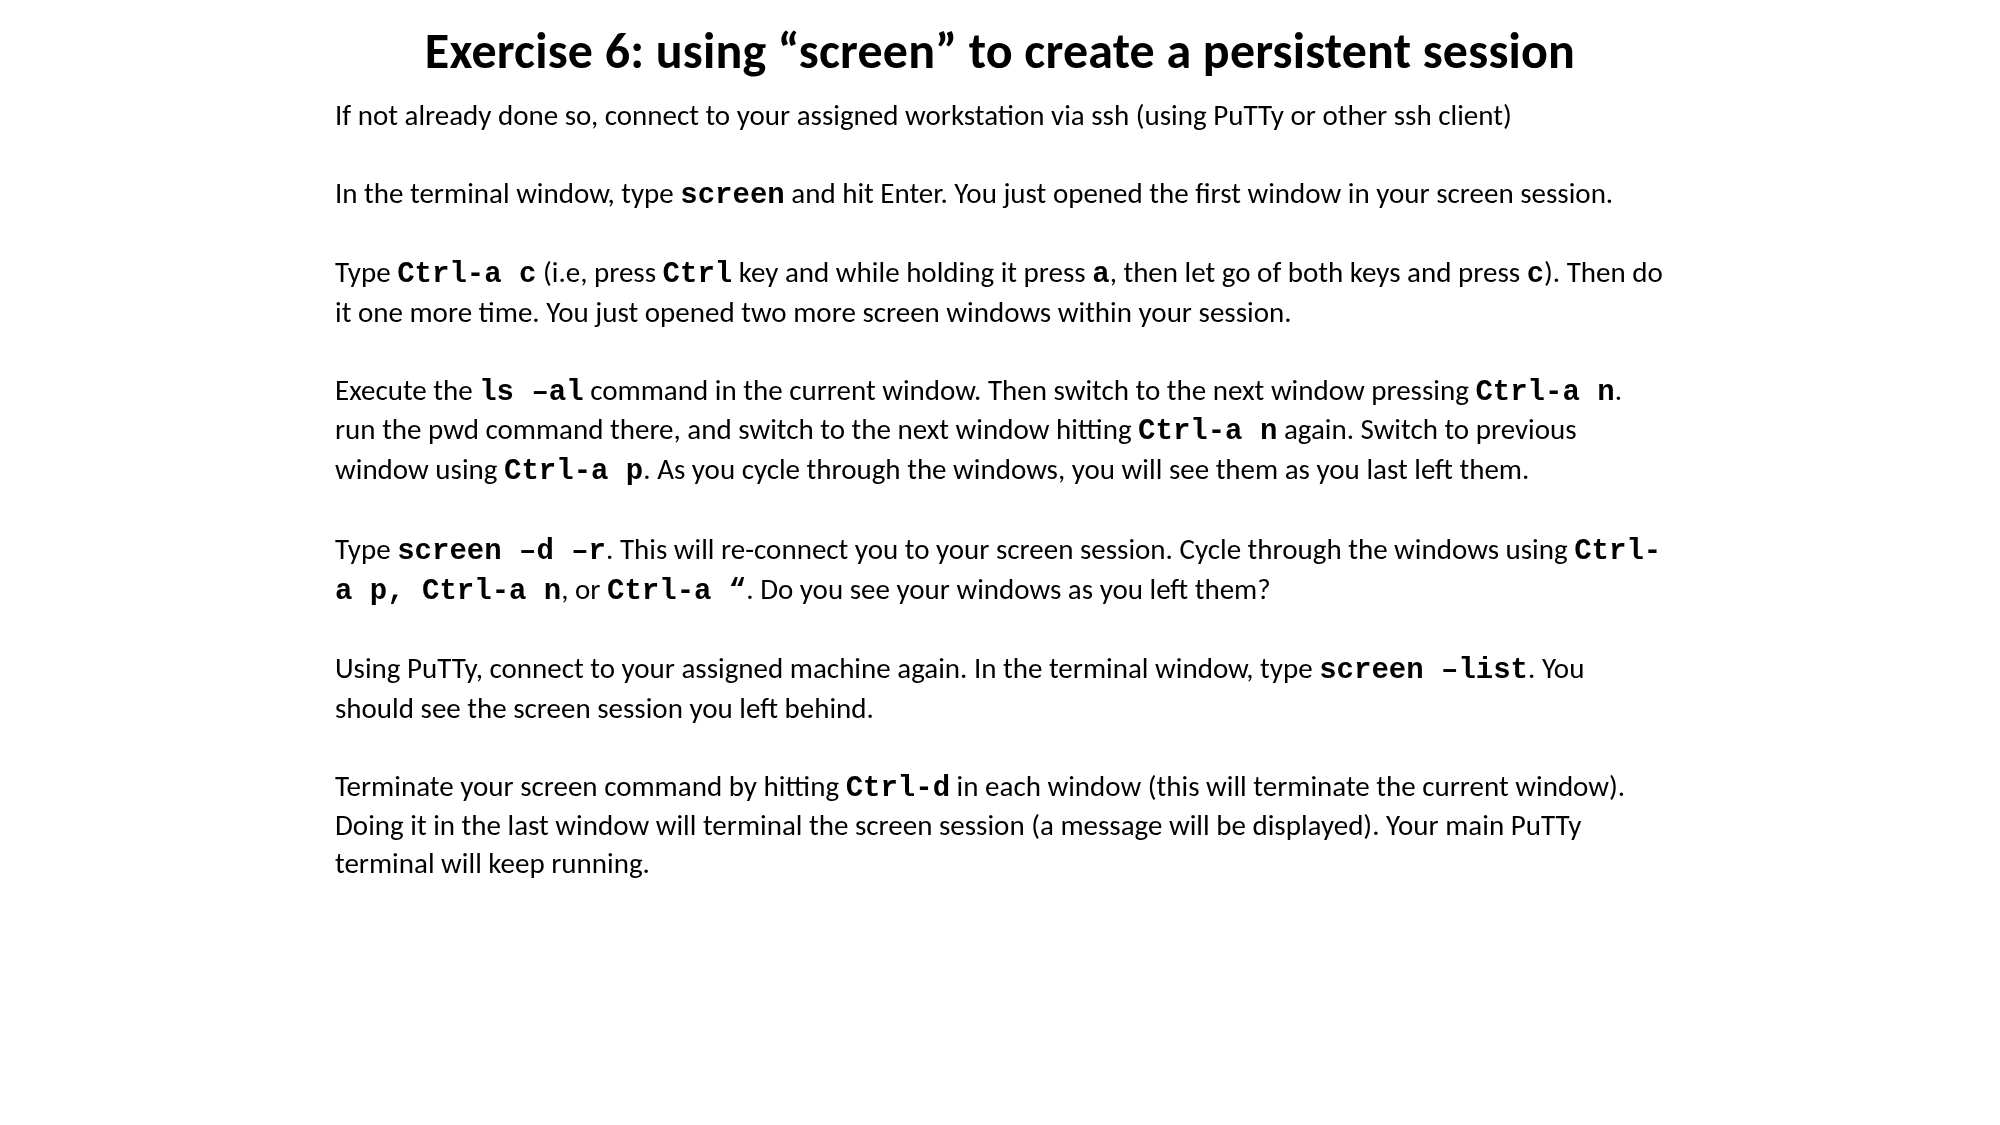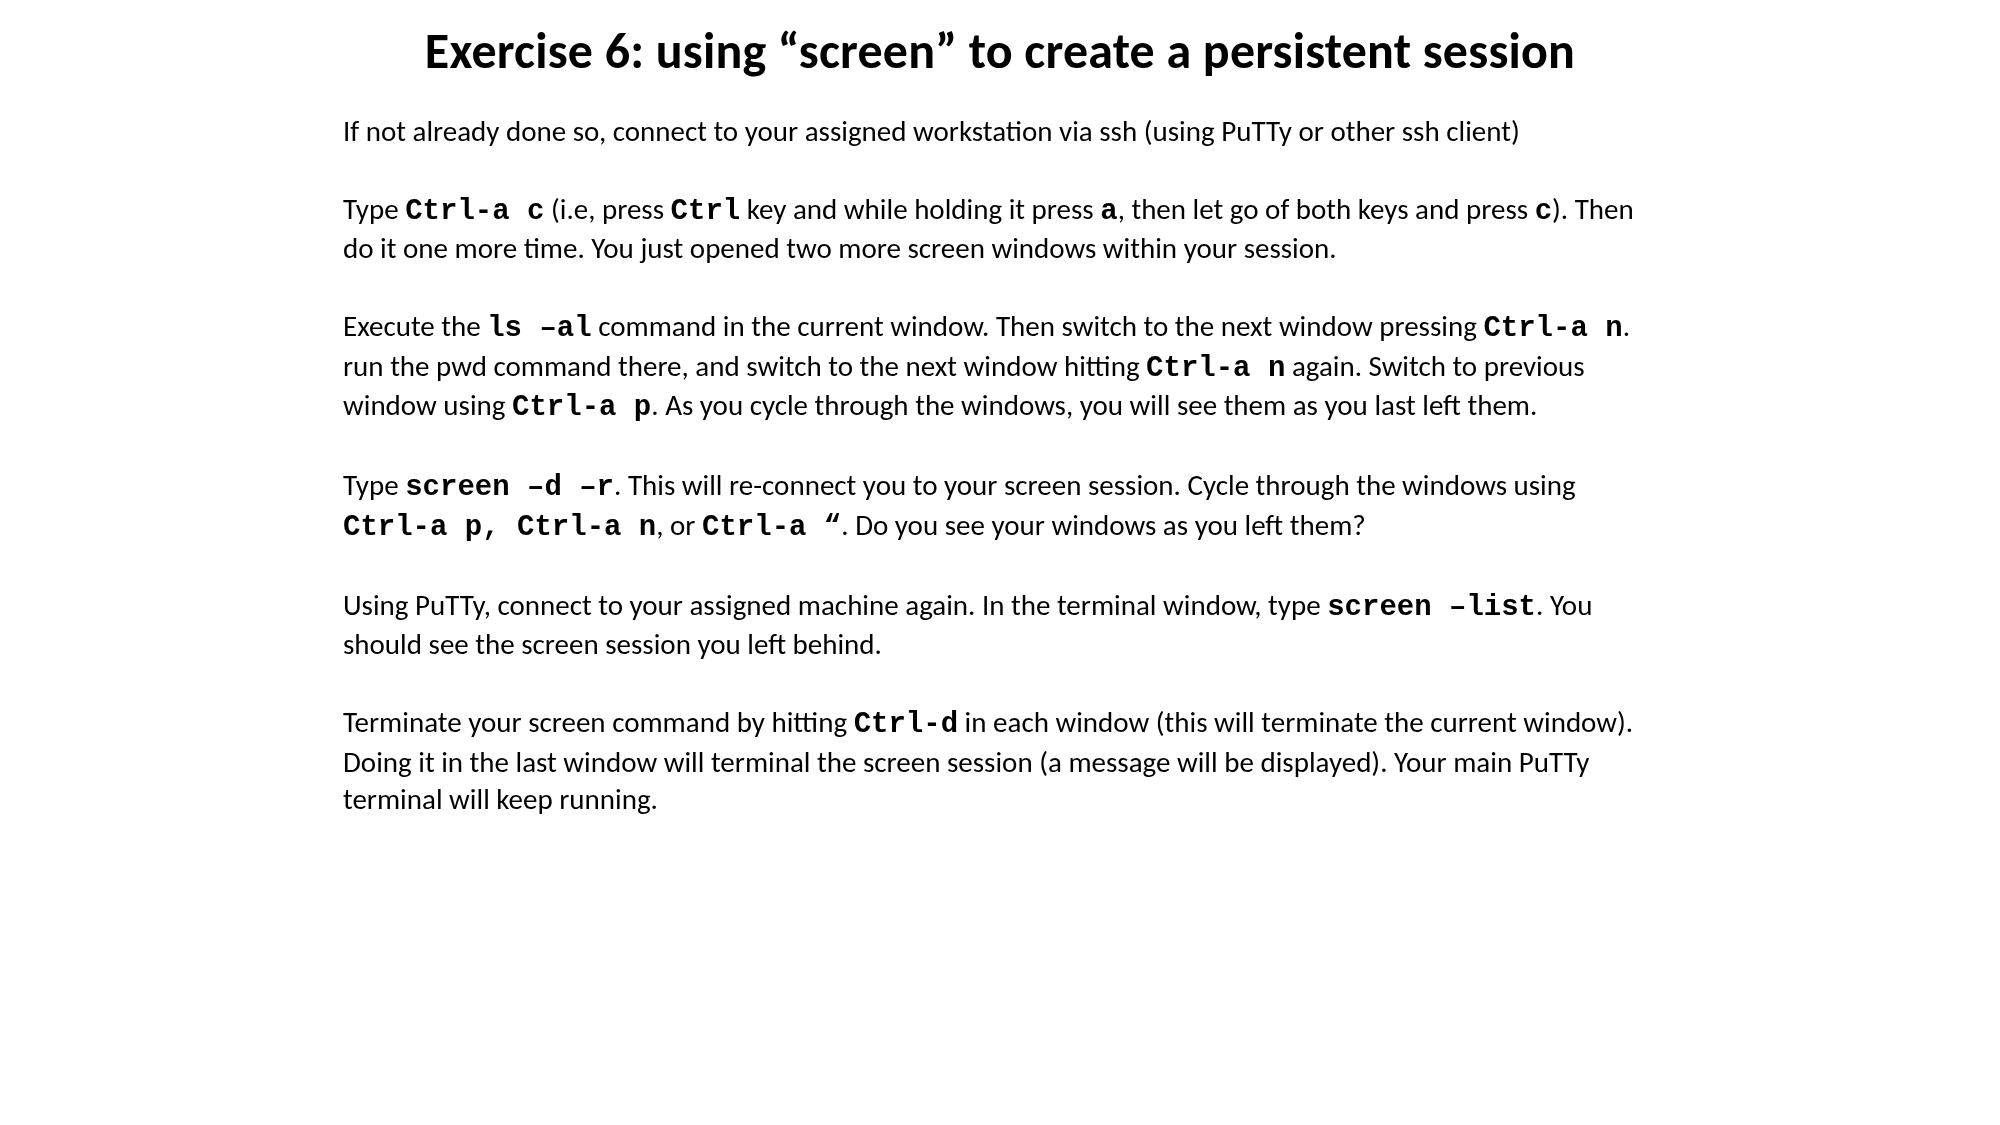--- a/index.html
+++ b/index.html
@@ -13,47 +13,50 @@
   }
   .page {
     box-sizing: border-box;
     width: 2000px;
     padding: 20px 335px 0 335px;
   }
   h1.title {
     text-align: center;
     font-weight: 700;
     font-size: 50px;
-    margin: 0 0 32px 0;
+    margin: 0 0 16px 0;
     letter-spacing: 0.2px;
   }
   p.para {
     font-size: 29px;
     line-height: 1.30;
-    margin: 0 0 40px 8px;
+    margin: 0 0 40px 0;
     font-weight: 400;
   }
   .mono {
     font-family: "Courier New", Courier, monospace;
     font-weight: 700;
   }
   .underline {
   }
 </style>
 </head>
 <body>
 
 <div class="page">
 
   <h1 class="title">Exercise 6: using “screen” to create a persistent session</h1>
 
   <p class="para">
     <span>If not already done so, connect to your assigned workstation via ssh (using PuTTy or other ssh client)</span>
   </p>
 
+  <p class="para">
+    <span>In the terminal window, type </span><span class="mono">screen</span><span> and hit Enter. You just opened the first window in your screen session.</span>
+  </p>
 
   <p class="para">
     <span>Type </span><span class="mono">Ctrl-a c</span><span> (i.e, press </span><span class="mono">Ctrl</span><span> key and while holding it press </span><span class="mono">a</span><span>, then let go of both keys and press </span><span class="mono">c</span><span>). Then do it one more time. You just opened </span><span class="underline">two more </span><span>screen windows within your session.</span>
   </p>
 
   <p class="para">
     <span>Execute the </span><span class="mono">ls –al</span><span> command in the current window. Then switch to the next window pressing </span><span class="mono">Ctrl-a n</span><span>. run  the pwd command there, and switch to the next window hitting </span><span class="mono">Ctrl-a n</span><span> again. Switch to previous window using </span><span class="mono">Ctrl-a p</span><span>. As you cycle through the windows, you will see them as you last left them.</span>
   </p>
 
 

